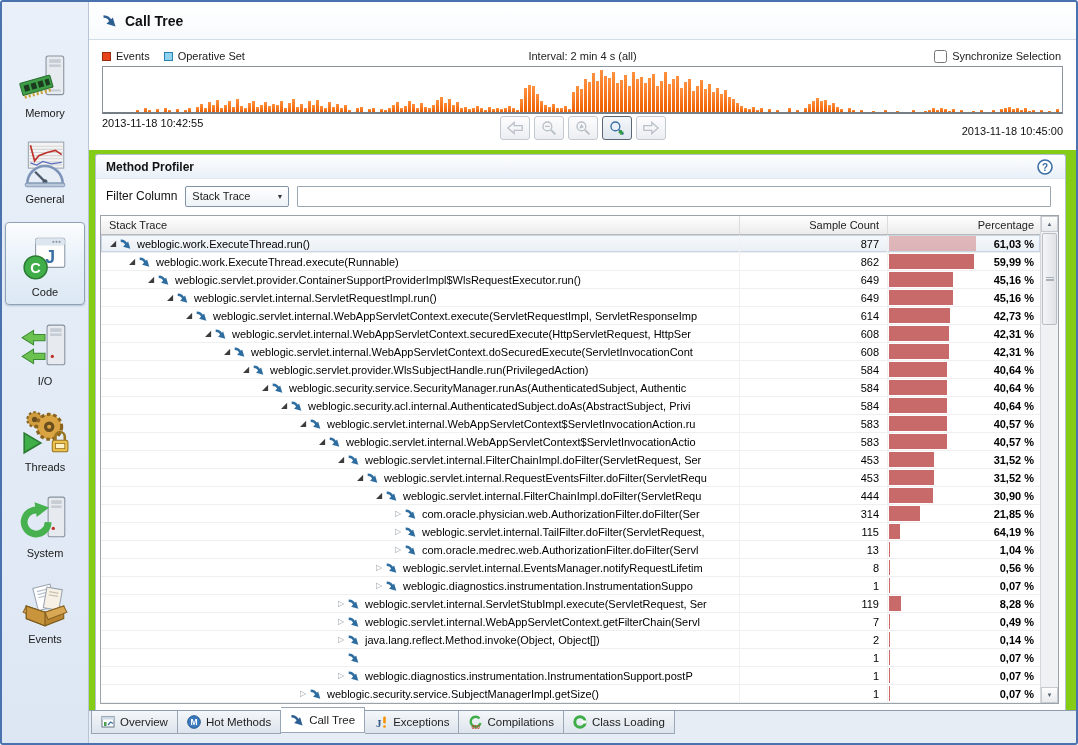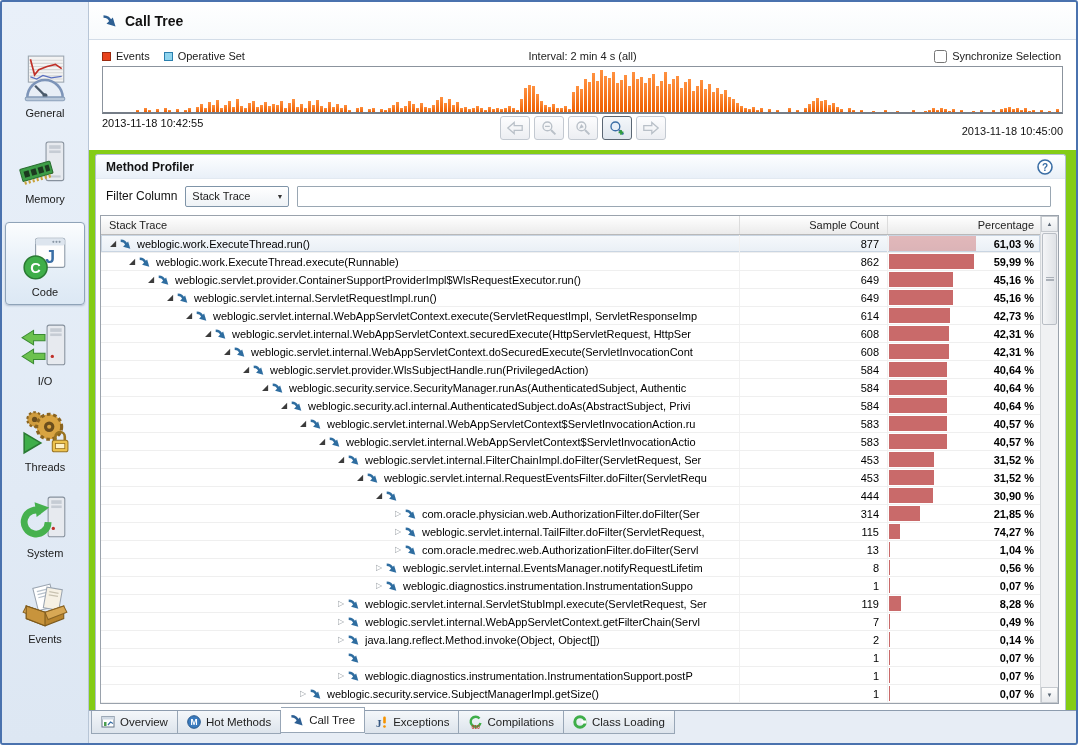--- a/index.html
+++ b/index.html
@@ -155,48 +155,48 @@
   .tab .icon svg { width:14px; height:14px; }
 </style>
 </head>
 <body>
 
 <div class="window">
 
   <aside class="sidebar" id="sidebar">
       <div class="side-item">
         <span class="icon"><svg viewBox="0 0 48 48">
-            <rect x="8" y="2" width="34" height="25" fill="#f3f3f3" stroke="#9aa4ae"></rect>
-            <path d="M9,6h32M9,9h32M9,12h32M9,15h32M9,18h32M9,21h32M9,24h32" stroke="#d6d6d6" stroke-width="1"></path>
-            <polyline points="10,5 14,20 18,15 26,12 34,10 40,14" stroke="#c03028" stroke-width="1.6" fill="none"></polyline>
-            <polyline points="10,22 16,24 22,20.5 30,23 40,21.5" stroke="#5a6fc0" stroke-width="1.2" fill="none"></polyline>
-            <path d="M7,42 a17,17 0 0 1 34,0 z" fill="#e8eef6" stroke="#7d94b8" stroke-width="2.5"></path>
-            <line x1="24" y1="40" x2="14.5" y2="30.5" stroke="#4a5a6a" stroke-width="2.2"></line>
-            <circle cx="24" cy="40" r="2.4" fill="#4a5a6a"></circle>
-            <rect x="5" y="41.4" width="38" height="3.4" rx="1.5" fill="#b9c8da" stroke="#8aa0ba"></rect>
-          </svg></span>
-        <span class="side-label">General</span>
-      </div>
-      <div class="side-item">
-        <span class="icon"><svg viewBox="0 0 48 48">
             <rect x="25" y="2" width="17" height="37" rx="2" fill="#e7eaef" stroke="#87919d"></rect>
             <rect x="28" y="5" width="11" height="3.5" fill="#c6ccd4"></rect>
             <rect x="28" y="10" width="11" height="2.5" fill="#c6ccd4"></rect>
             <circle cx="30" cy="31" r="1.6" fill="#c03028"></circle>
             <rect x="28" y="34" width="11" height="2" fill="#c6ccd4"></rect>
             <g transform="rotate(-16 16 31)">
               <rect x="1" y="24" width="30" height="12" rx="1" fill="#3d9e47" stroke="#2a6e31"></rect>
               <rect x="4" y="27" width="5" height="6" fill="#1c3a20"></rect>
               <rect x="11" y="27" width="5" height="6" fill="#1c3a20"></rect>
               <rect x="18" y="27" width="5" height="6" fill="#1c3a20"></rect>
               <rect x="25" y="27" width="4" height="6" fill="#1c3a20"></rect>
               <path d="M3,36.5v3M7,36.5v3M11,36.5v3M15,36.5v3M19,36.5v3M23,36.5v3M27,36.5v3" stroke="#c9a43c" stroke-width="2"></path>
             </g>
           </svg></span>
         <span class="side-label">Memory</span>
+      </div>
+      <div class="side-item">
+        <span class="icon"><svg viewBox="0 0 48 48">
+            <rect x="8" y="2" width="34" height="25" fill="#f3f3f3" stroke="#9aa4ae"></rect>
+            <path d="M9,6h32M9,9h32M9,12h32M9,15h32M9,18h32M9,21h32M9,24h32" stroke="#d6d6d6" stroke-width="1"></path>
+            <polyline points="10,5 14,20 18,15 26,12 34,10 40,14" stroke="#c03028" stroke-width="1.6" fill="none"></polyline>
+            <polyline points="10,22 16,24 22,20.5 30,23 40,21.5" stroke="#5a6fc0" stroke-width="1.2" fill="none"></polyline>
+            <path d="M7,42 a17,17 0 0 1 34,0 z" fill="#e8eef6" stroke="#7d94b8" stroke-width="2.5"></path>
+            <line x1="24" y1="40" x2="14.5" y2="30.5" stroke="#4a5a6a" stroke-width="2.2"></line>
+            <circle cx="24" cy="40" r="2.4" fill="#4a5a6a"></circle>
+            <rect x="5" y="41.4" width="38" height="3.4" rx="1.5" fill="#b9c8da" stroke="#8aa0ba"></rect>
+          </svg></span>
+        <span class="side-label">General</span>
       </div>
       <div class="side-item selected">
         <span class="icon"><svg viewBox="0 0 48 48">
             <rect x="15" y="5" width="28" height="28" rx="2" fill="#fdfdfd" stroke="#8a97a5"></rect>
             <rect x="15" y="5" width="28" height="7" rx="2" fill="#dde5ee"></rect>
             <circle cx="38" cy="8.5" r="1" fill="#8a97a5"></circle>
             <circle cx="35" cy="8.5" r="1" fill="#8a97a5"></circle>
             <circle cx="32" cy="8.5" r="1" fill="#8a97a5"></circle>
             <text x="29" y="29" text-anchor="middle" font-size="17" font-weight="bold" fill="#3a6ea5" font-family="Liberation Sans,sans-serif">J</text>
             <circle cx="15" cy="33" r="11" fill="#3fae49" stroke="#2a7a33" stroke-width="1.5"></circle>
@@ -849,20 +849,21 @@
               </div>
               <div class="row">
                 <div class="cell-stack" style="padding-left: 272px;">
                   <span class="twisty expanded">◢</span>
                   <span class="icon frame-icon">
                     <svg width="13" height="12" viewBox="0 0 15 15">
                       <path d="M1.5,3.5 Q7,3.5 8.8,8.8" fill="none" stroke="#2e6da0" stroke-width="3"></path>
                       <polygon points="13.5,13.5 4.5,10.8 10.8,4.5" fill="#2e6da0"></polygon>
                     </svg>
                   </span>
+                  <span class="row-text">weblogic.servlet.internal.FilterChainImpl.doFilter(ServletRequ</span>
                 </div>
                 <div class="cell-count">444</div>
                 <div class="cell-pct">
                   <div class="pbar" style="width: 43.878px; background: rgb(201, 106, 106);"></div>
                   <span class="pct-text">30,90 %</span>
                 </div>
               </div>
               <div class="row">
                 <div class="cell-stack" style="padding-left: 291px;">
                   <span class="twisty collapsed">▷</span>
@@ -887,21 +888,21 @@
                     <svg width="13" height="12" viewBox="0 0 15 15">
                       <path d="M1.5,3.5 Q7,3.5 8.8,8.8" fill="none" stroke="#2e6da0" stroke-width="3"></path>
                       <polygon points="13.5,13.5 4.5,10.8 10.8,4.5" fill="#2e6da0"></polygon>
                     </svg>
                   </span>
                   <span class="row-text">weblogic.servlet.internal.TailFilter.doFilter(ServletRequest,</span>
                 </div>
                 <div class="cell-count">115</div>
                 <div class="cell-pct">
                   <div class="pbar" style="width: 11.36px; background: rgb(201, 106, 106);"></div>
-                  <span class="pct-text">74,27 %</span>
+                  <span class="pct-text">64,19 %</span>
                 </div>
               </div>
               <div class="row">
                 <div class="cell-stack" style="padding-left: 291px;">
                   <span class="twisty collapsed">▷</span>
                   <span class="icon frame-icon">
                     <svg width="13" height="12" viewBox="0 0 15 15">
                       <path d="M1.5,3.5 Q7,3.5 8.8,8.8" fill="none" stroke="#2e6da0" stroke-width="3"></path>
                       <polygon points="13.5,13.5 4.5,10.8 10.8,4.5" fill="#2e6da0"></polygon>
                     </svg>

